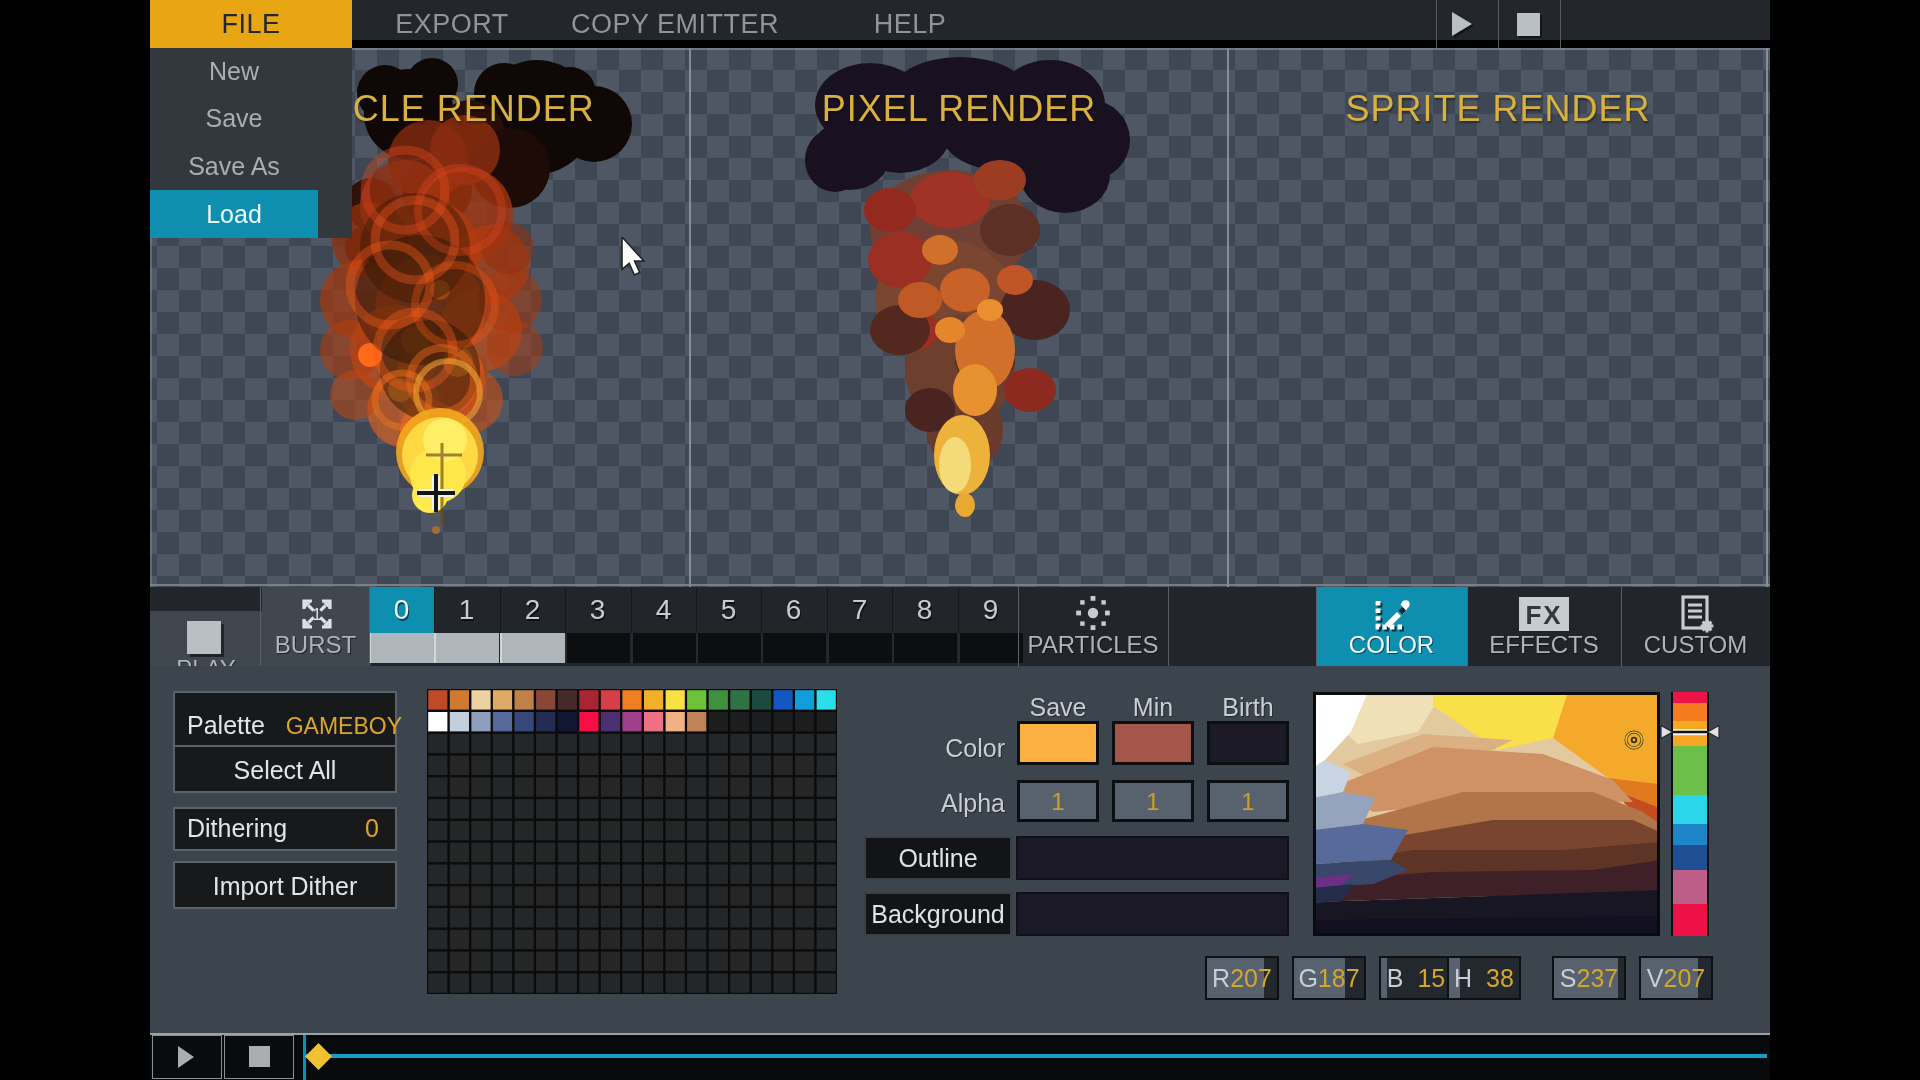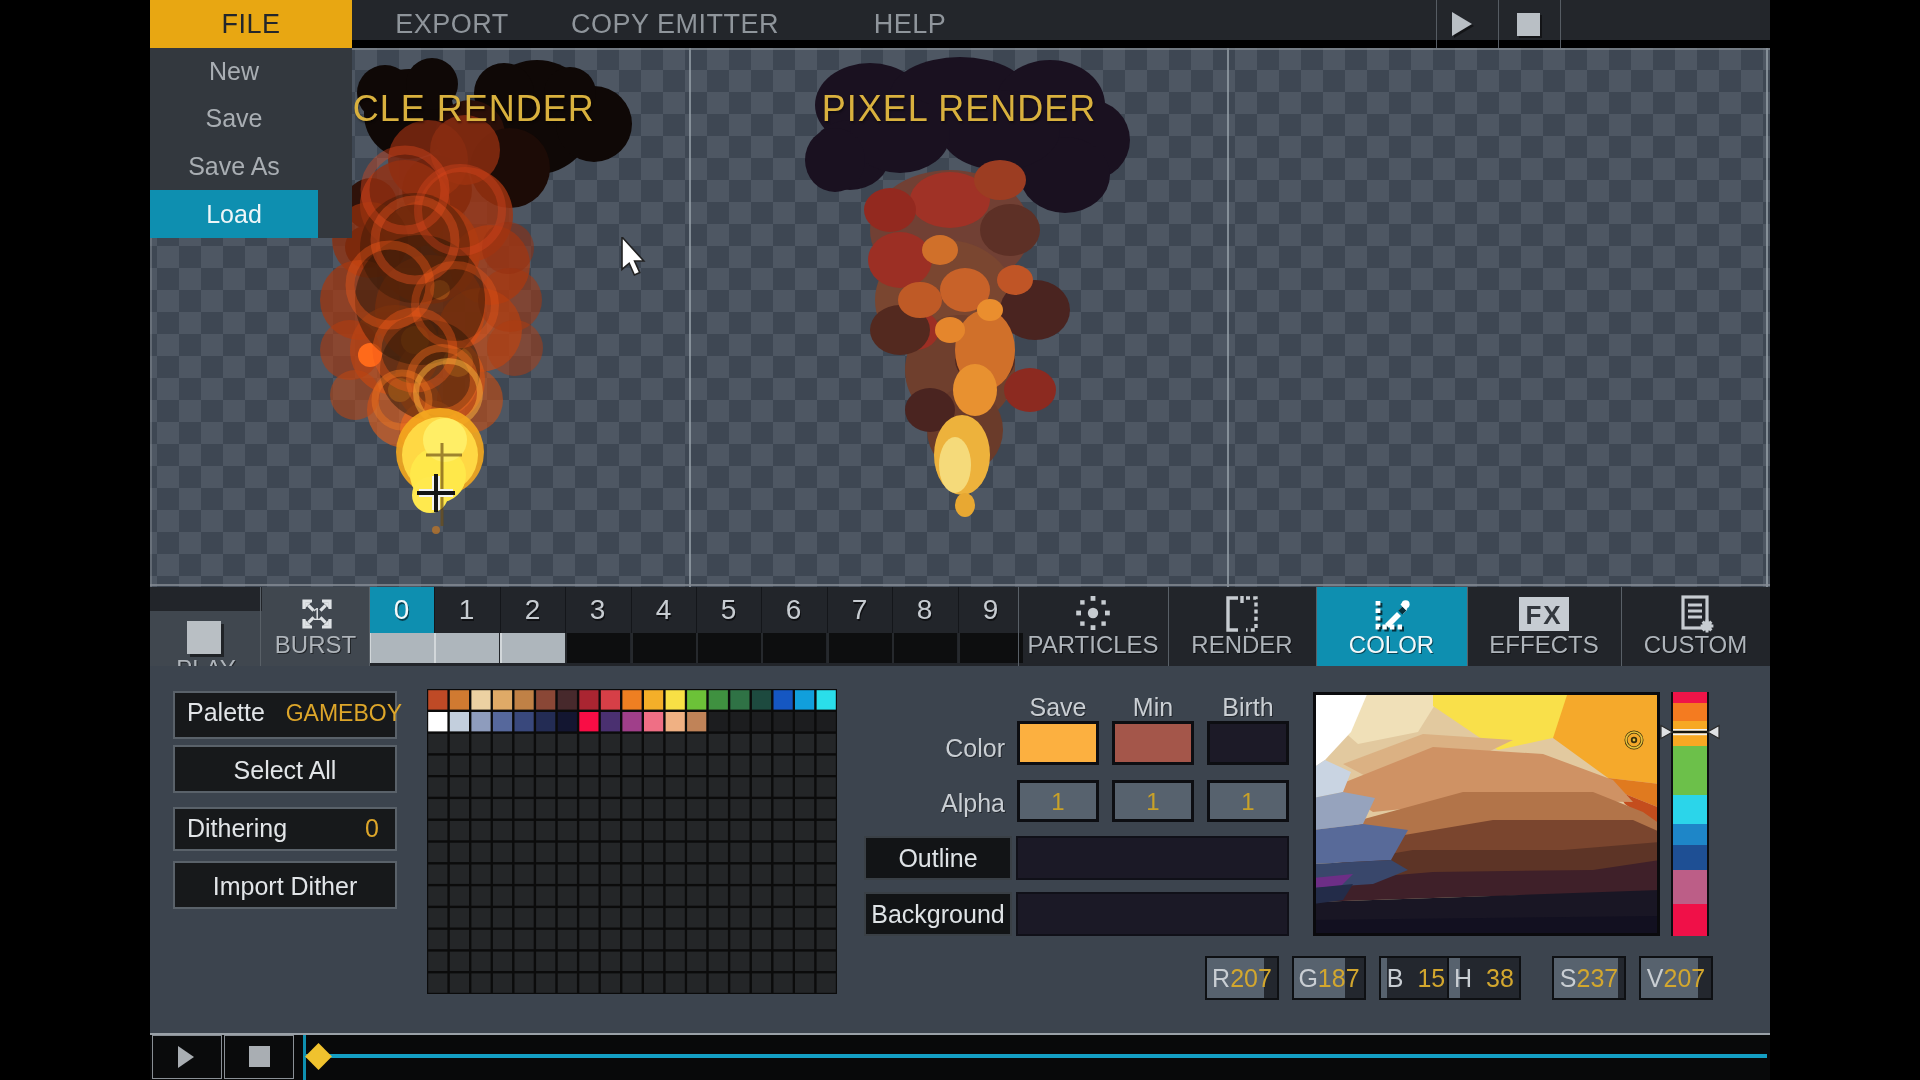--- a/index.html
+++ b/index.html
@@ -62,20 +62,21 @@
 
   <div class="stage">
     <div class="abs" style="left:0;top:0;width:1620px;height:2px;background:#848b93;opacity:0.7;z-index:6"></div>
     <div class="abs" style="left:0;top:0;width:2px;height:539px;background:#848b93;opacity:0.5"></div>
     <div class="vdiv" style="left:539px"></div>
     <div class="vdiv" style="left:1077px"></div>
     <div class="vdiv" style="left:1616px"></div>
     <div class="abs" style="left:0;top:536px;width:1620px;height:2px;background:#848b93;opacity:0.8;z-index:6"></div>
     <div class="ptitle" style="left:0px">PARTICLE RENDER</div>
     <div class="ptitle" style="left:539px">PIXEL RENDER</div>
+    <div class="ptitle" style="left:1078px">SPRITE RENDER</div>
 
     <svg class="abs" id="fire1" style="left:30px;top:0px" width="520" height="539" viewBox="0 0 520 539">
         <circle cx="229" cy="66" r="45" fill="#0f0806"></circle>
         <circle cx="205" cy="45" r="28" fill="#0f0806"></circle>
         <circle cx="252" cy="36" r="26" fill="#0f0806"></circle>
         <circle cx="357" cy="69" r="57" fill="#0f0806"></circle>
         <circle cx="324" cy="45" r="30" fill="#0f0806"></circle>
         <circle cx="414" cy="76" r="38" fill="#0f0806"></circle>
         <circle cx="390" cy="45" r="26" fill="#0f0806"></circle>
         <circle cx="290" cy="87" r="35" fill="#2a0f08"></circle>
@@ -260,30 +261,20 @@
               <rect x="1.6" y="7.8" width="2.4" height="2.4"></rect>
               <rect x="16" y="7.8" width="2.4" height="2.4"></rect>
               <rect x="3.6" y="2.6" width="2.2" height="2.2"></rect>
               <rect x="14.2" y="2.6" width="2.2" height="2.2"></rect>
               <rect x="3.6" y="13.2" width="2.2" height="2.2"></rect>
               <rect x="14.2" y="13.2" width="2.2" height="2.2"></rect>
             </g>
           </svg></div>
         <div class="tblabel">PARTICLES</div>
       </div>
-      <div class="tbcell" style="left: 1018px; width: 148px;">
-        <div style="position:absolute;left:0;right:0;top:8px;text-align:center"><svg width="40" height="38" viewBox="0 0 20 19">
-            <g fill="none" stroke="#c7ccd1" stroke-width="1.7">
-              <path d="M8,1.5 L3,1.5 L3,17.5 L8,17.5"></path>
-              <path stroke-dasharray="2 1.6" d="M12,1.5 L17,1.5 L17,17.5 L12,17.5"></path>
-              <path d="M10,0.5 L10,4"></path>
-            </g>
-          </svg></div>
-        <div class="tblabel">RENDER</div>
-      </div>
       <div class="tbcell" style="left: 1166px; width: 151px; background: rgb(14, 143, 176);">
         <div style="position:absolute;left:0;right:0;top:8px;text-align:center"><svg width="40" height="38" viewBox="0 0 20 19">
             <g stroke="#06313d" stroke-width="2.4" fill="none" stroke-dasharray="2.2 1.6">
               <path d="M4,4 L4,17 L17,17"></path>
             </g>
             <g fill="#fff">
               <path stroke="#fff" stroke-width="2.4" fill="none" stroke-dasharray="2.2 1.6" d="M3,3 L3,16 L16,16"></path>
               <path d="M6.5,14.5 L12.5,8.5 L14.5,10.5 L8.5,16.5 Z"></path>
               <path d="M13.5,7.5 L15.5,5.5 L17.5,7.5 L15.5,9.5 Z"></path>
               <circle cx="16.8" cy="4.6" r="2"></circle>
@@ -317,21 +308,21 @@
       <div class="tbsep" style="left: 219px;"></div>
       <div class="tbsep" style="left: 868px;"></div>
       <div class="tbsep" style="left: 1018px;"></div>
       <div class="tbsep" style="left: 1166px;"></div>
       <div class="tbsep" style="left: 1317px;"></div>
       <div class="tbsep" style="left: 1471px;"></div>
     </div>
 
   <div class="panel" id="panel">
 
-    <div class="pbtn" style="top:25px;height:48px;padding:5px 0 0 12px">Palette&nbsp;&nbsp;&nbsp;<span class="goldtxt" style="font-size:23px">GAMEBOY</span></div>
+    <div class="pbtn" style="top:25px;height:56px;padding:18px 0 0 12px">Palette&nbsp;&nbsp;&nbsp;<span class="goldtxt" style="font-size:23px">GAMEBOY</span></div>
     <div class="pbtn" style="top:79px;height:48px;text-align:center;padding-top:9px">Select All</div>
     <div class="pbtn" style="top:141px;height:44px;padding:5px 0 0 12px">Dithering<span class="goldtxt" style="position:absolute;right:16px">0</span></div>
     <div class="pbtn" style="top:195px;height:48px;text-align:center;padding-top:9px">Import Dither</div>
 
     <svg class="abs" id="grid" style="left:277px;top:23px" width="410" height="305" viewBox="0 0 410 305">
         <rect x="0" y="0" width="410" height="305" fill="#0b0b0b"></rect>
         <rect x="1.2" y="1.2" width="19.2" height="19.4" fill="#bf4a26"></rect>
         <rect x="22.8" y="1.2" width="19.2" height="19.4" fill="#d07a31"></rect>
         <rect x="44.4" y="1.2" width="19.2" height="19.4" fill="#ecd1a2"></rect>
         <rect x="65.9" y="1.2" width="19.2" height="19.4" fill="#dfaa67"></rect>

